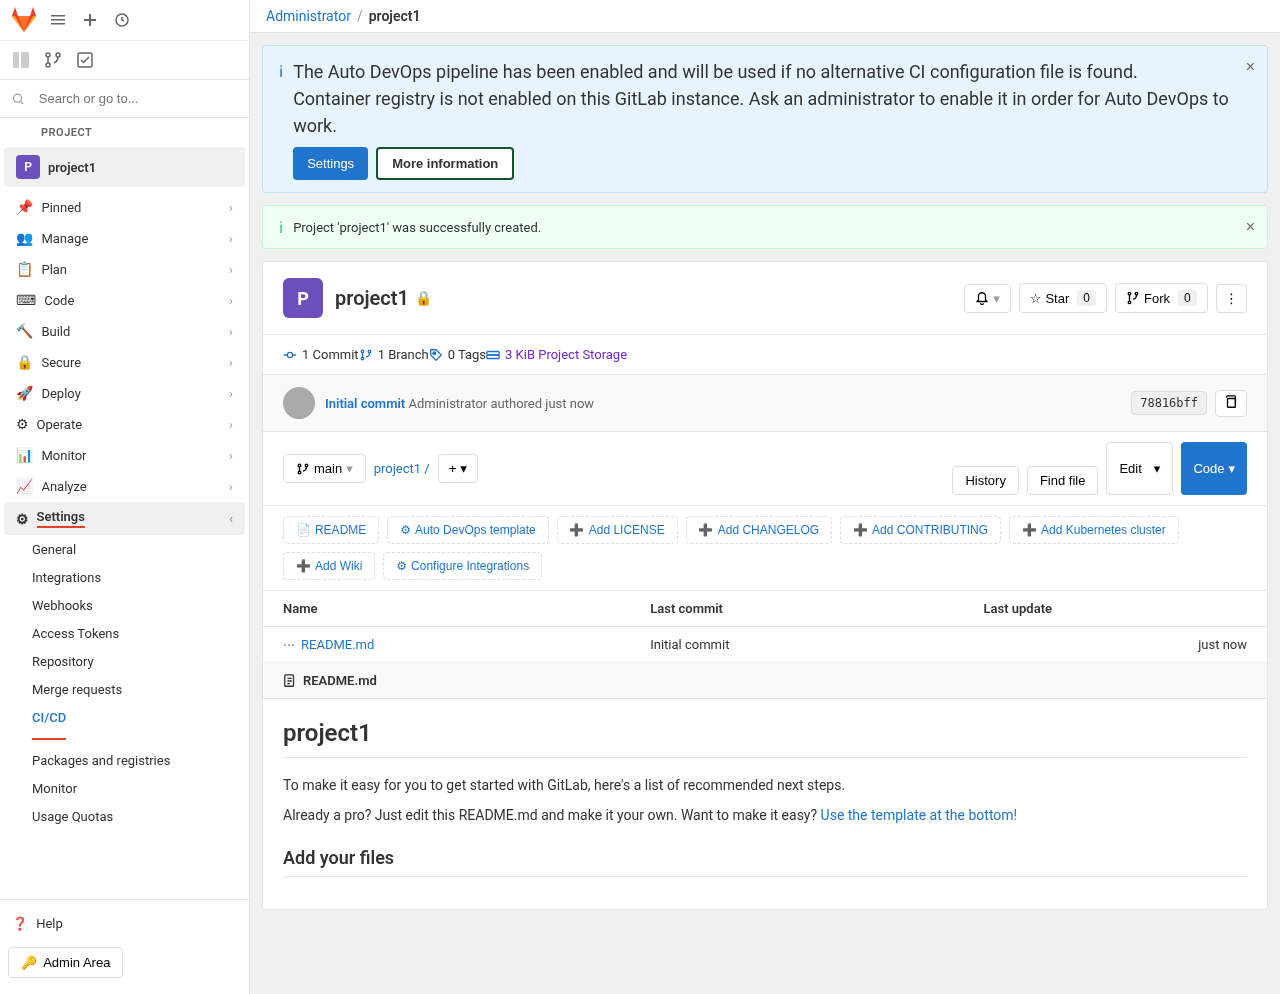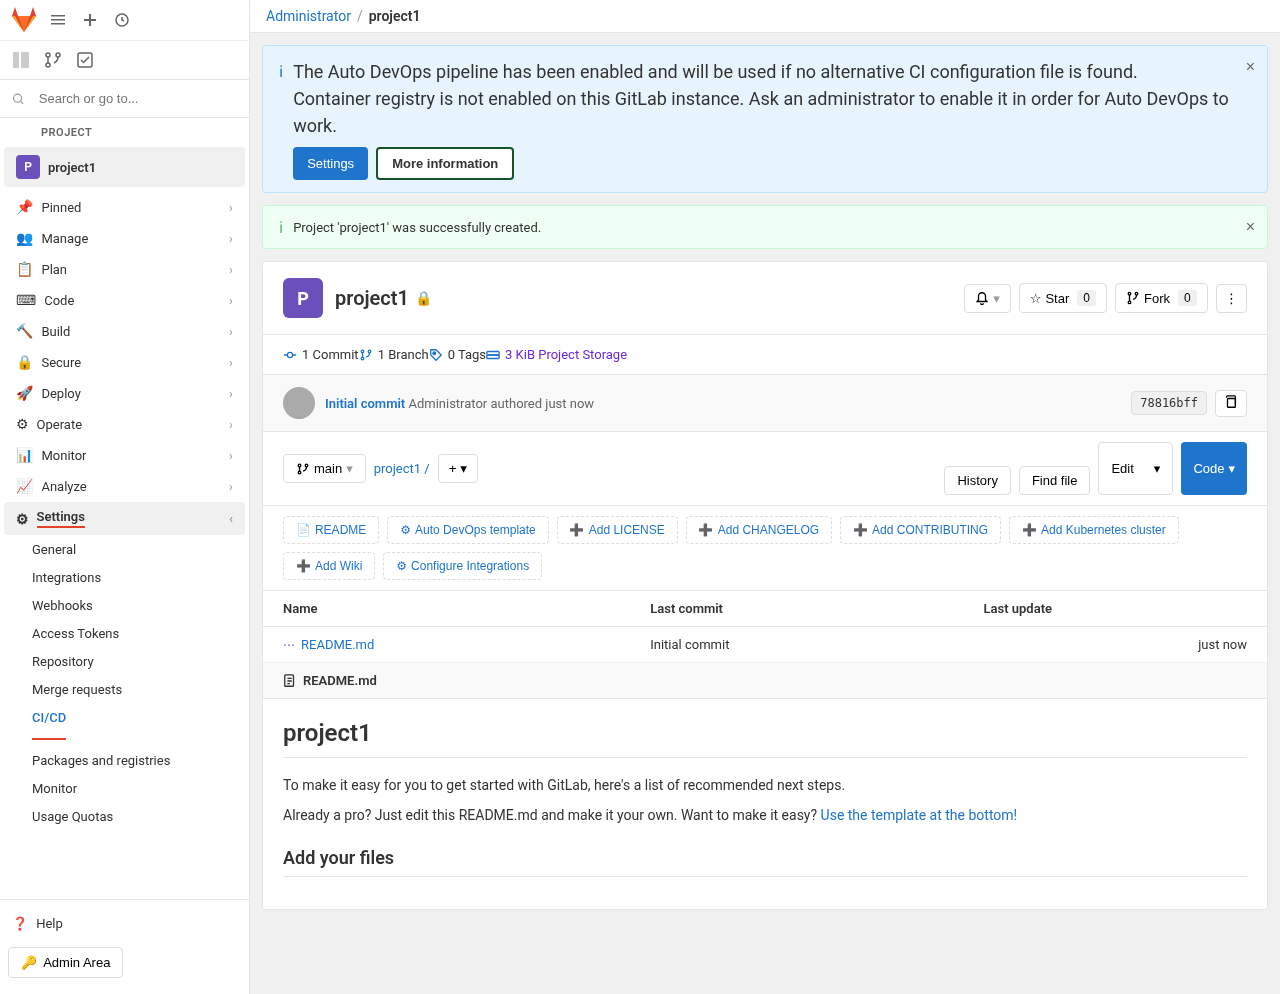--- a/index.html
+++ b/index.html
@@ -68,21 +68,21 @@
     .commit-hash { background: #f0f0f0; border: 1px solid #ddd; border-radius: 4px; padding: 4px 8px; font-family: monospace; font-size: 12px; }
     .copy-btn { background: #fff; border: 1px solid #ddd; border-radius: 4px; padding: 4px 8px; cursor: pointer; }
 
     .repo-controls { padding: 10px 20px; display: flex; align-items: center; justify-content: space-between; border-bottom: 1px solid #e5e5e5; }
     .branch-selector { display: flex; align-items: center; gap: 8px; }
     .branch-btn { background: #fff; border: 1px solid #ddd; border-radius: 4px; padding: 6px 12px; cursor: pointer; display: flex; align-items: center; gap: 4px; font-size: 13px; }
     .path-breadcrumb { font-size: 13px; color: #1f75cb; cursor: pointer; }
     .add-btn { background: #fff; border: 1px solid #ddd; border-radius: 4px; padding: 6px 10px; cursor: pointer; }
     .repo-actions { display: flex; gap: 8px; }
     .action-btn { background: #fff; border: 1px solid #ddd; border-radius: 4px; padding: 6px 12px; cursor: pointer; font-size: 13px; margin-top: 24px; }
-    .edit-btn { background: #fff; border: 1px solid #ddd; border-radius: 4px; padding: 6px 12px; cursor: pointer; font-size: 13px; display: flex; align-items: center; gap: 20px; }
+    .edit-btn { background: #fff; border: 1px solid #ddd; border-radius: 4px; padding: 6px 12px; cursor: pointer; font-size: 13px; display: flex; align-items: center; gap: 12px; }
 
     .quick-actions { padding: 10px 20px; display: flex; flex-wrap: wrap; gap: 8px; border-bottom: 1px solid #e5e5e5; }
     .quick-btn { background: #fff; border: 1px dashed #ddd; border-radius: 4px; padding: 6px 12px; cursor: pointer; font-size: 12px; display: flex; align-items: center; gap: 4px; color: #1f75cb; }
 
     .file-table { width: 100%; border-collapse: collapse; }
     .file-table th { text-align: left; padding: 10px 20px; font-size: 13px; font-weight: 600; border-bottom: 1px solid #e5e5e5; color: #333; }
     .file-table td { padding: 10px 20px; font-size: 13px; border-bottom: 1px solid #f0f0f0; }
     .file-link { color: #1f75cb; cursor: pointer; display: flex; align-items: center; gap: 6px; }
     .readme-title { font-size: 13px; font-weight: 600; display: flex; align-items: center; gap: 6px; padding: 10px 20px; border-bottom: 1px solid #e5e5e5; background: #f9f9f9; }
     .readme-content { padding: 20px; }

